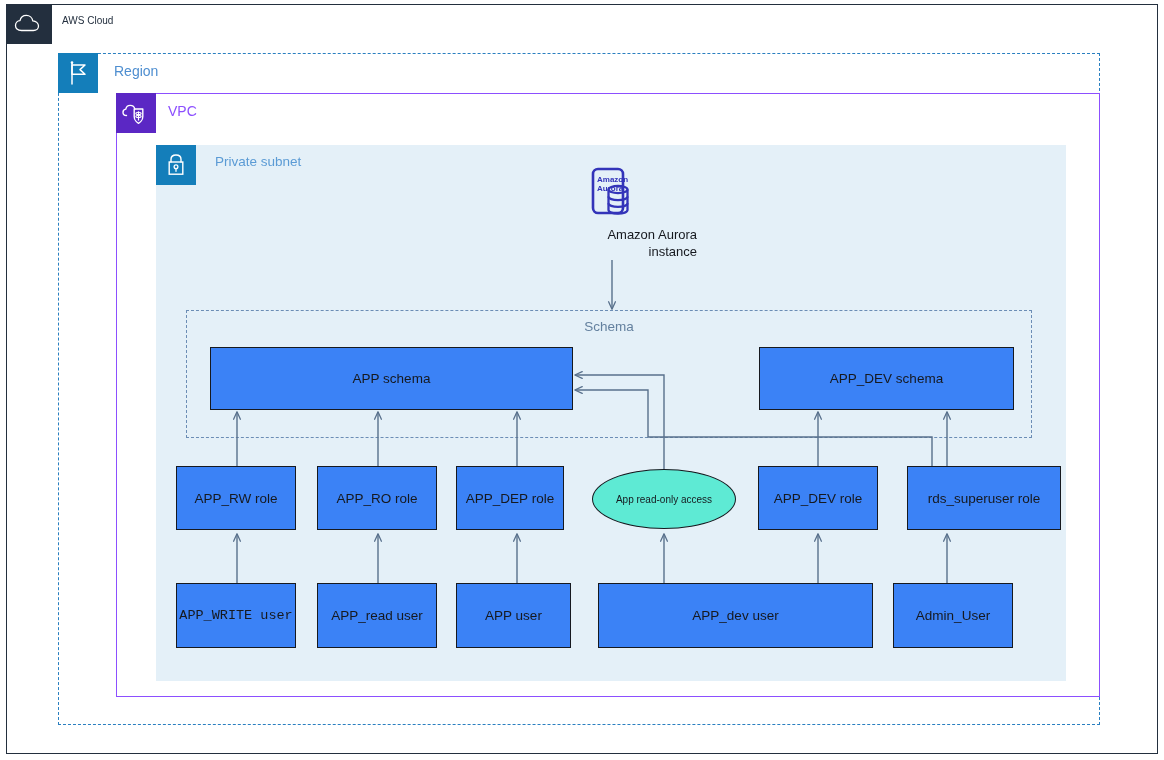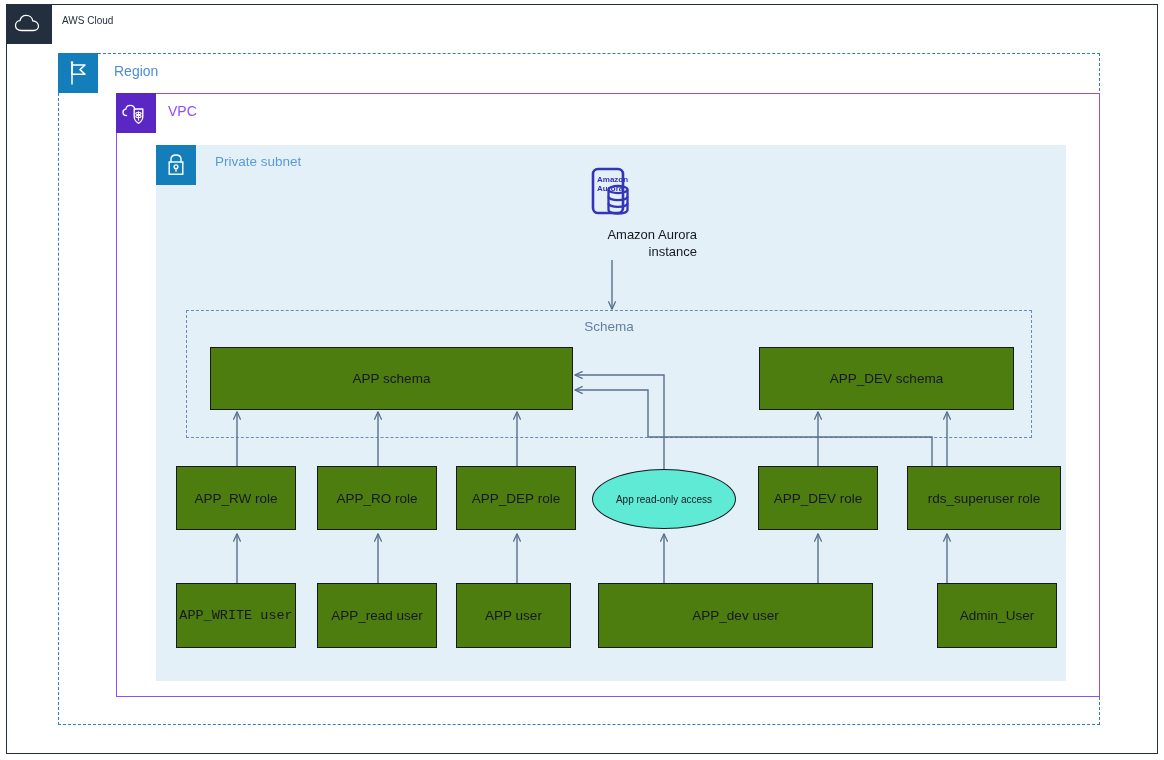--- a/index.html
+++ b/index.html
@@ -39,21 +39,21 @@
   .aurora-label{position:absolute;left:527px;top:226px;width:170px;text-align:right;
     font-size:13px;color:#16191f;line-height:17px;}
 
   
   .schema-box{position:absolute;left:186px;top:310px;width:846px;height:128px;
     border:1.4px dashed #6b8db5;box-sizing:border-box;background:transparent;}
   .schema-label{position:absolute;left:186px;top:319px;width:846px;text-align:center;
     font-size:13.5px;color:#64819f;}
 
   
-  .node{position:absolute;background:#4d7c0f;border:1.4px solid #16191f;box-sizing:border-box;
+  .node{position:absolute;background:#3b82f6;border:1.4px solid #16191f;box-sizing:border-box;
     display:flex;align-items:center;justify-content:center;text-align:center;
     font-size:13.5px;color:#16191f;line-height:17px;}
   .ellipse{position:absolute;background:#5eead4;border:1.4px solid #16191f;
     border-radius:50%;box-sizing:border-box;display:flex;align-items:center;
     justify-content:center;text-align:center;font-size:10px;color:#16191f;line-height:17px;}
 
   svg.wires{position:absolute;left:0;top:0;width:1164px;height:760px;pointer-events:none;}
 </style>
 </head>
 <body>
@@ -150,24 +150,24 @@
       <path d="M818,583 L818,534"></path>
       <path d="M947,583 L947,534"></path>
     </g>
   </svg>
 
   <div class="node" style="left:210px;top:347px;width:363px;height:63px;">APP schema</div>
   <div class="node" style="left:759px;top:347px;width:255px;height:63px;">APP_DEV schema</div>
 
   <div class="node" style="left:176px;top:466px;width:120px;height:64px;">APP_RW role</div>
   <div class="node" style="left:317px;top:466px;width:120px;height:64px;">APP_RO role</div>
-  <div class="node" style="left:456px;top:466px;width:120px;height:64px;">APP_DEP role</div>
+  <div class="node" style="left:456px;top:466px;width:108px;height:64px;">APP_DEP role</div>
   <div class="ellipse" style="left:592px;top:469px;width:144px;height:60px;">App read-only access</div>
   <div class="node" style="left:758px;top:466px;width:120px;height:64px;">APP_DEV role</div>
   <div class="node" style="left:907px;top:466px;width:154px;height:64px;">rds_superuser role</div>
 
   <div class="node" style="left:176px;top:583px;width:120px;height:65px;font-family:Liberation Mono, monospace;">APP_WRITE user</div>
   <div class="node" style="left:317px;top:583px;width:120px;height:65px;">APP_read user</div>
   <div class="node" style="left:456px;top:583px;width:115px;height:65px;">APP user</div>
   <div class="node" style="left:598px;top:583px;width:275px;height:65px;">APP_dev user</div>
-  <div class="node" style="left:893px;top:583px;width:120px;height:65px;margin-left:44px;">Admin_User</div>
+  <div class="node" style="left:893px;top:583px;width:120px;height:65px;">Admin_User</div>
 
 </div>
 
 </body></html>

